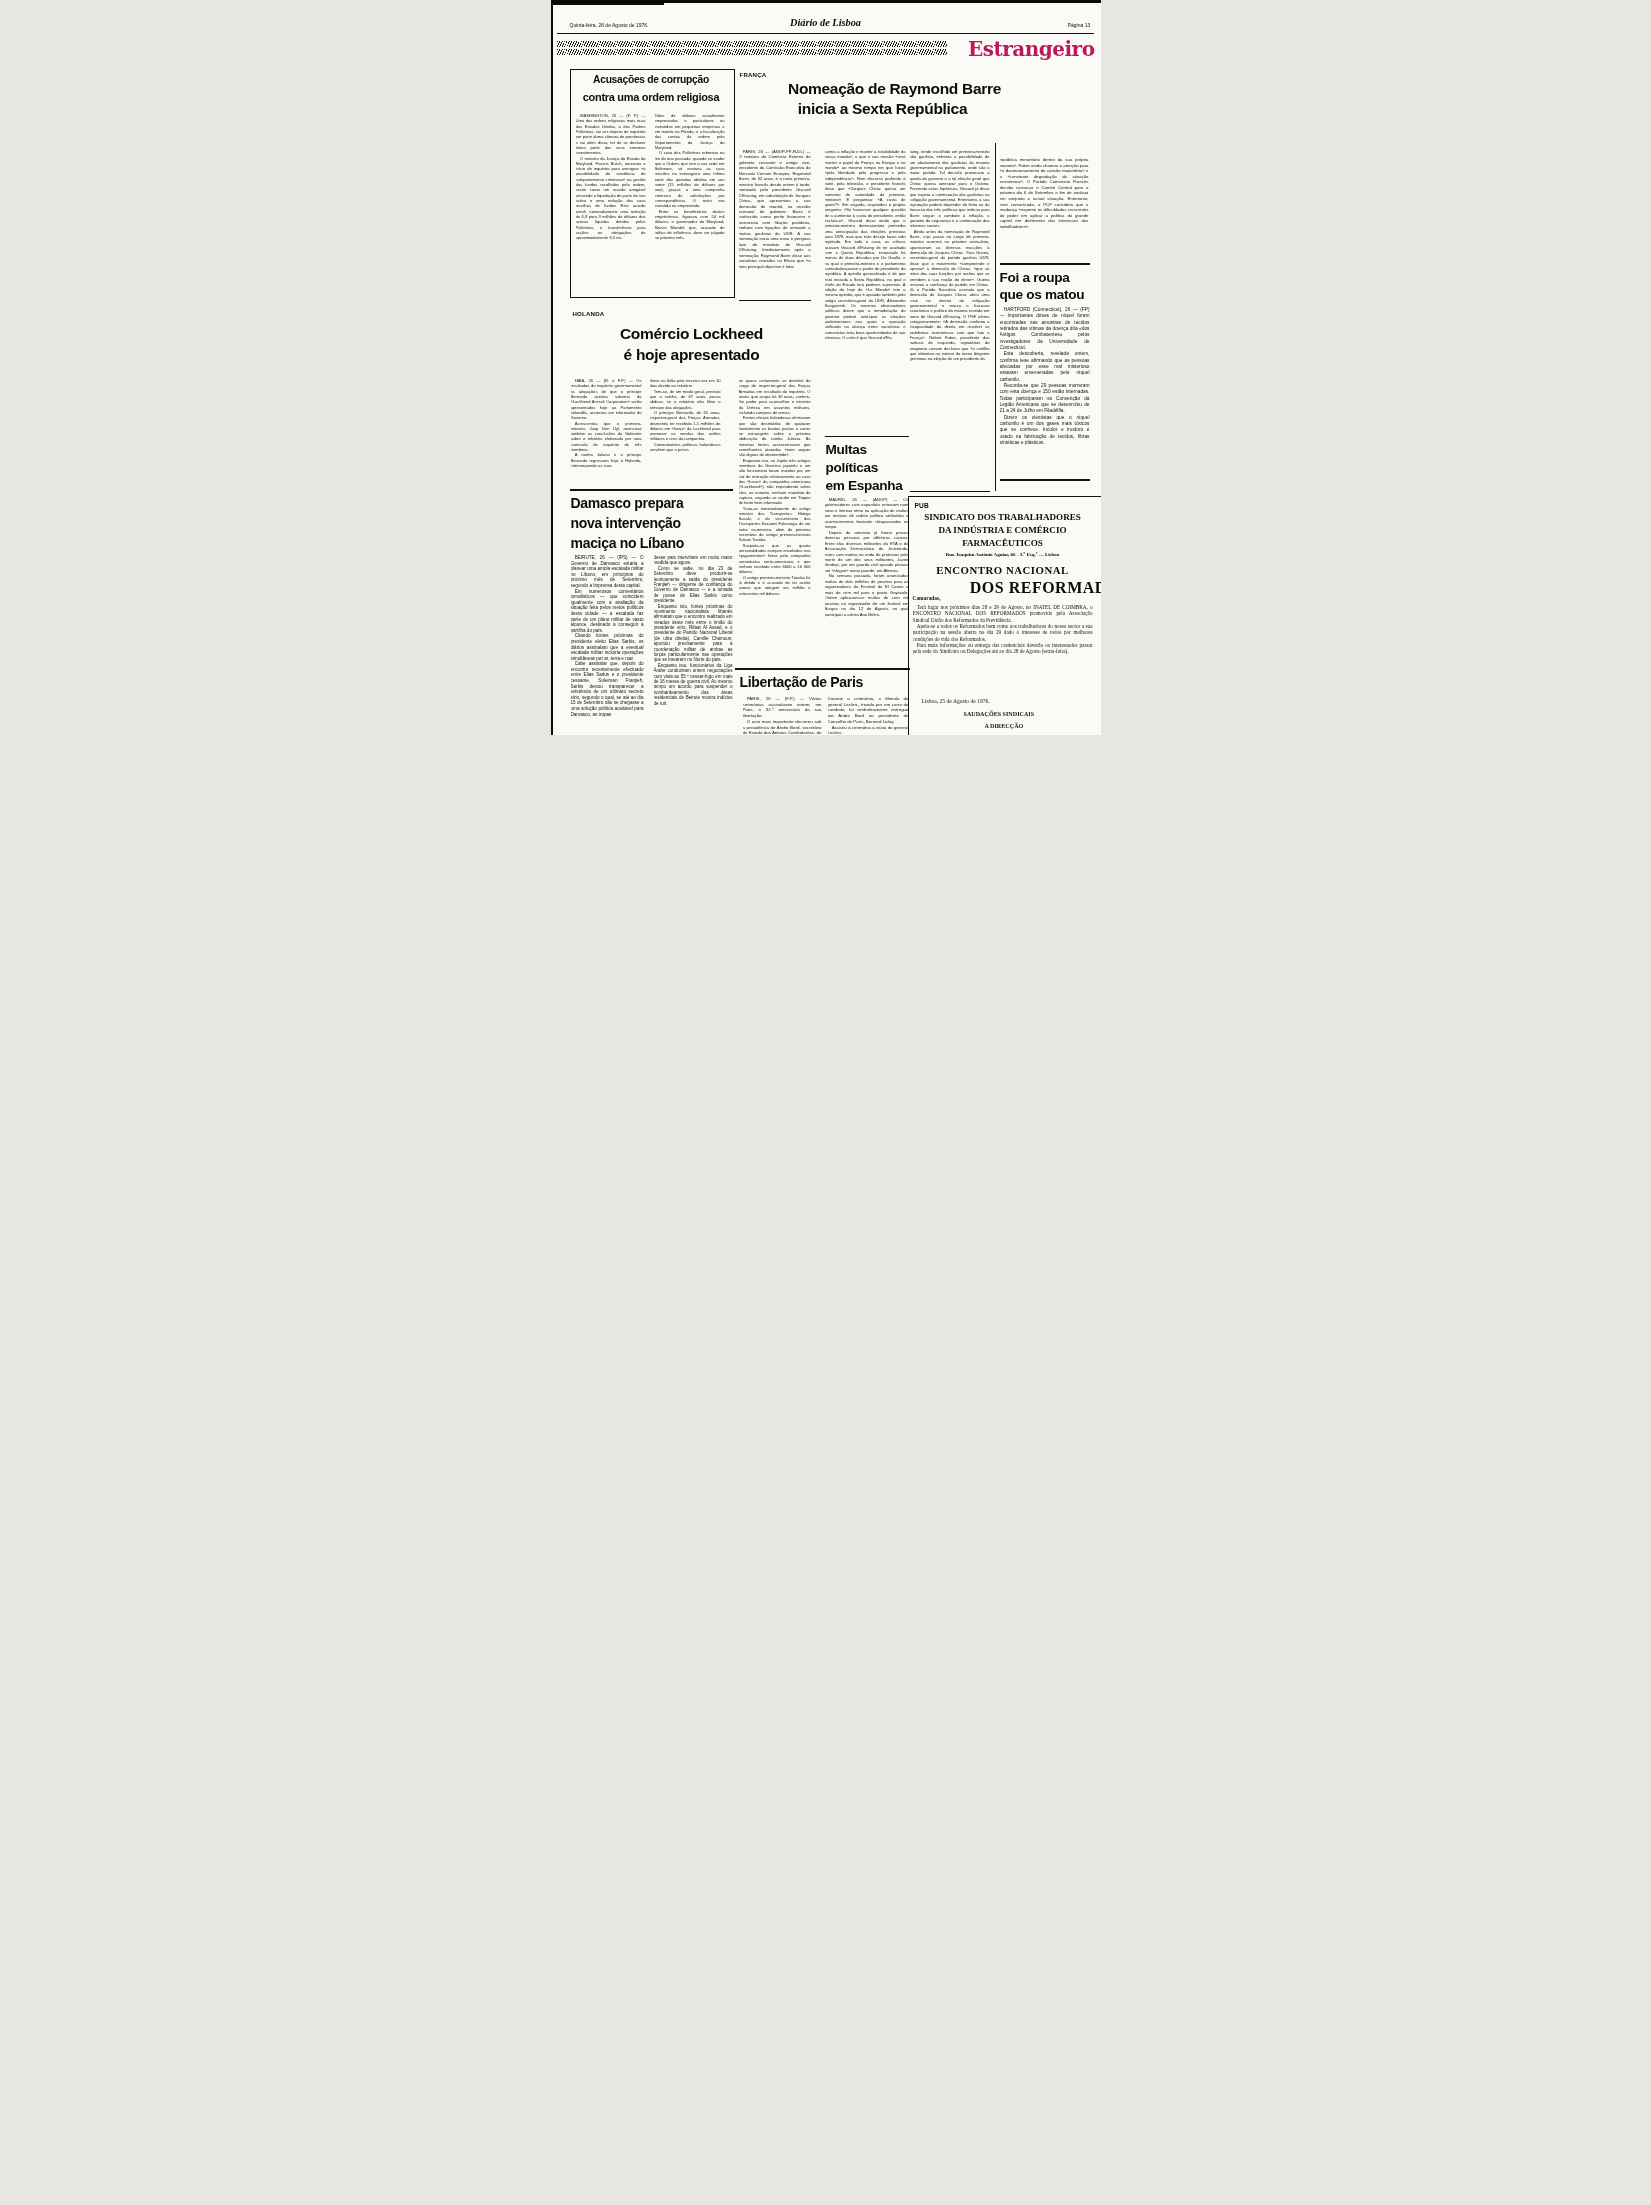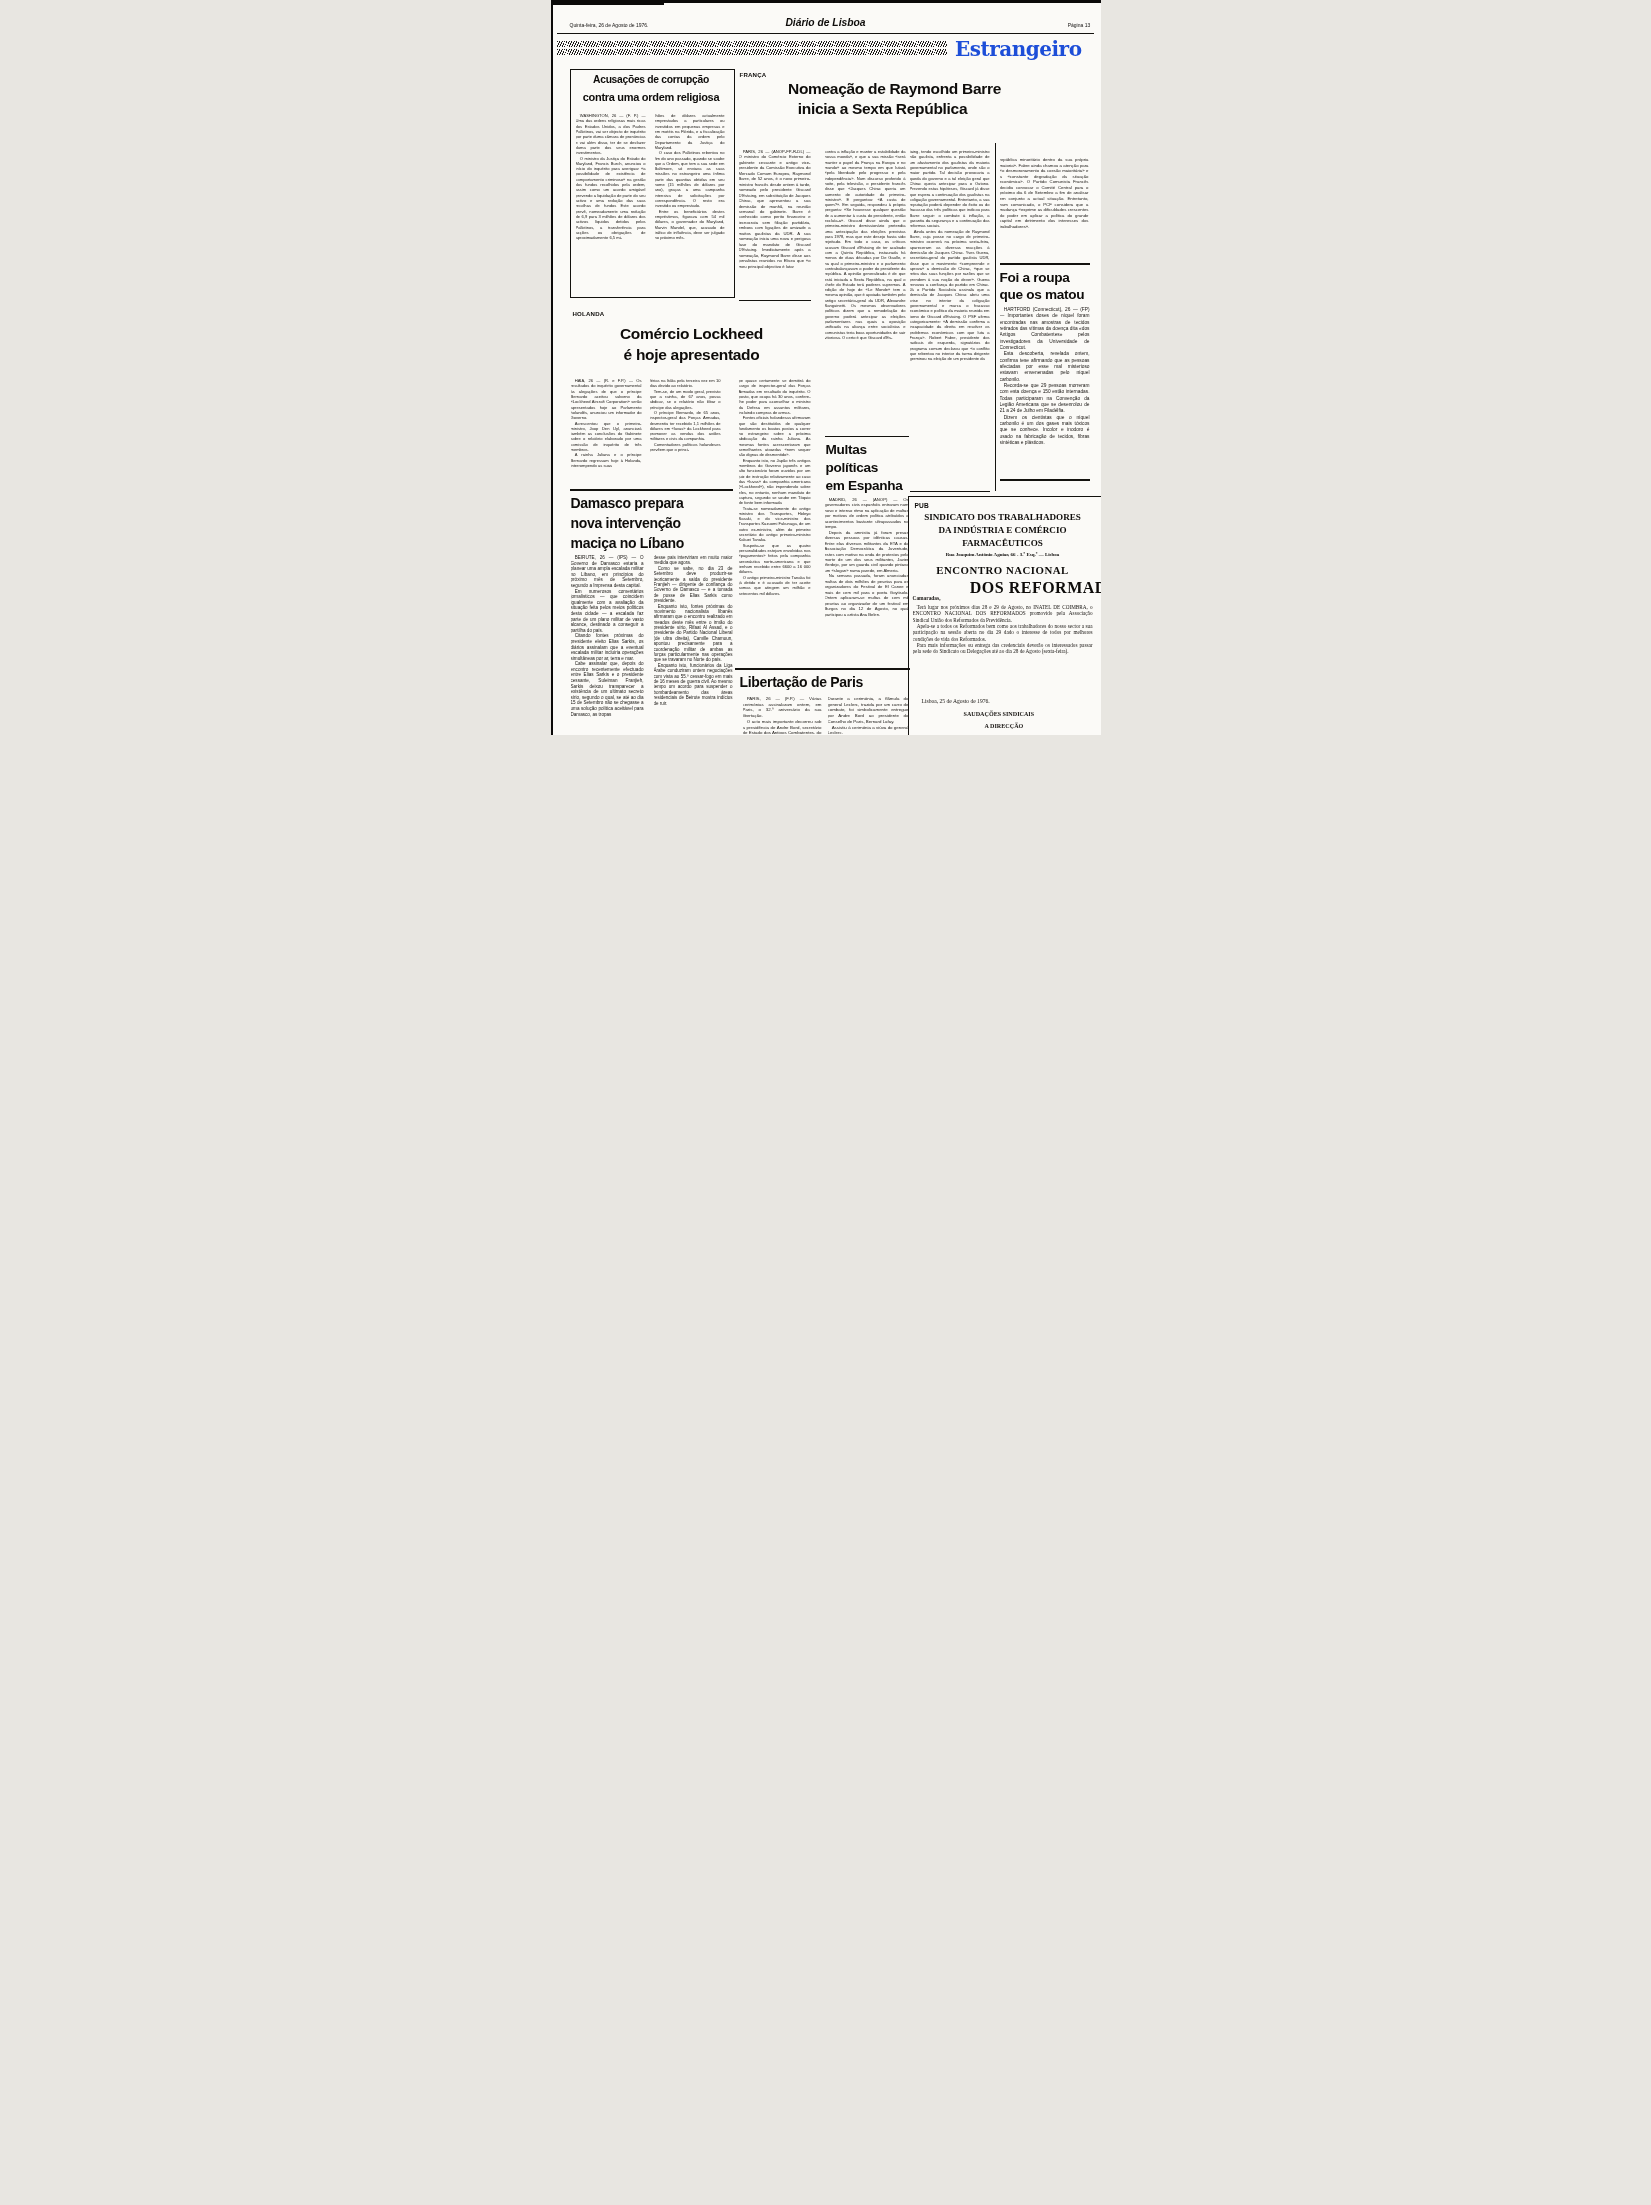--- a/index.html
+++ b/index.html
@@ -11,24 +11,24 @@
   .rule{position:absolute;background:#14120f;}
   .hatch{position:absolute;background:repeating-linear-gradient(115deg,#1c1a18 0 0.8px,transparent 0.8px 2.2px);}
   .hl{position:absolute;font-weight:bold;letter-spacing:-0.3px;line-height:1;white-space:nowrap;color:#0e0c0a;}
   .hl.ctr{white-space:normal;text-align:center;}
   .kicker{position:absolute;font-weight:bold;font-size:6.1px;letter-spacing:0.2px;color:#0e0c0a;}
   .col{position:absolute;text-align:justify;overflow:hidden;}
   .col p{margin:0;text-indent:4.2px;}
   .col.cont > p:first-child{text-indent:0;}
   .serif{font-family:"Liberation Serif","DejaVu Serif",serif;}
   .masthead{position:absolute;left:0;top:17px;width:100%;text-align:center;
-            font-family:Liberation Sans, sans-serif;font-weight:bold;font-style:italic;font-size:10.3px;color:#0e0c0a;}
+            font-family:Liberation Serif, serif;font-weight:bold;font-style:italic;font-size:10.3px;color:#0e0c0a;}
   .meta{position:absolute;font-size:5px;color:#141210;}
-  .section{position:absolute;right:19px;top:37px;font-family:"DejaVu Serif",serif;
-           font-weight:bold;font-size:20px;letter-spacing:-0.5px;color:#1d4ed8;}
+  .section{position:absolute;right:6px;top:37px;font-family:"DejaVu Serif",serif;
+           font-weight:bold;font-size:20px;letter-spacing:-0.5px;color:#be185d;}
   .box{position:absolute;border:0.9px solid #14120f;}
   .adbox{position:absolute;border-left:1.4px solid #14120f;border-top:1.4px solid #14120f;}
   .adctr{position:absolute;left:357px;width:190px;text-align:center;font-weight:bold;color:#0e0c0a;}
 </style>
 </head>
 <body>
 
 <div class="page">
   <div class="scan-top"></div>
   <div class="scan-top2"></div>

